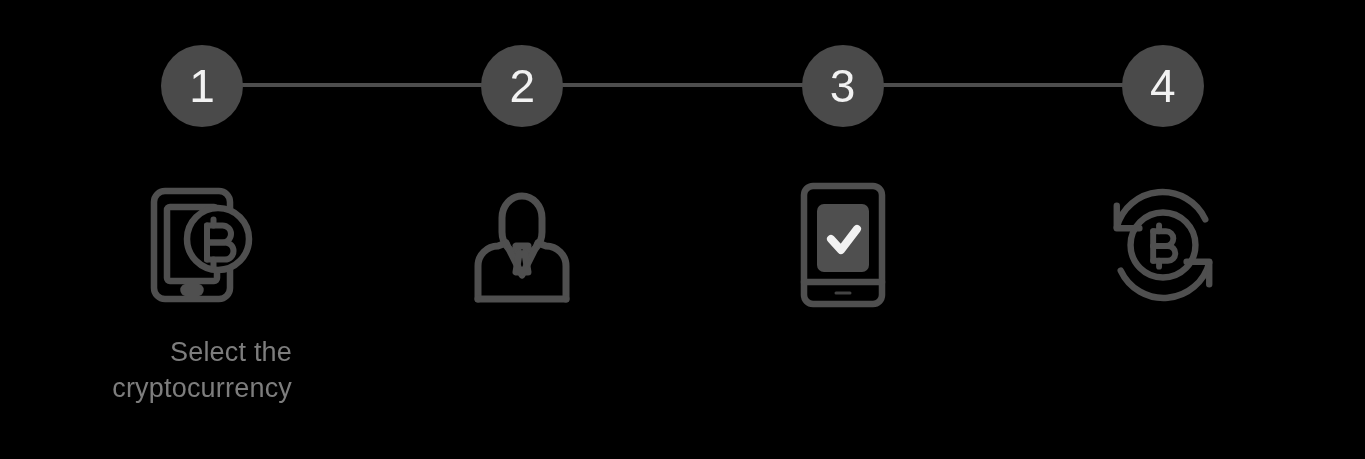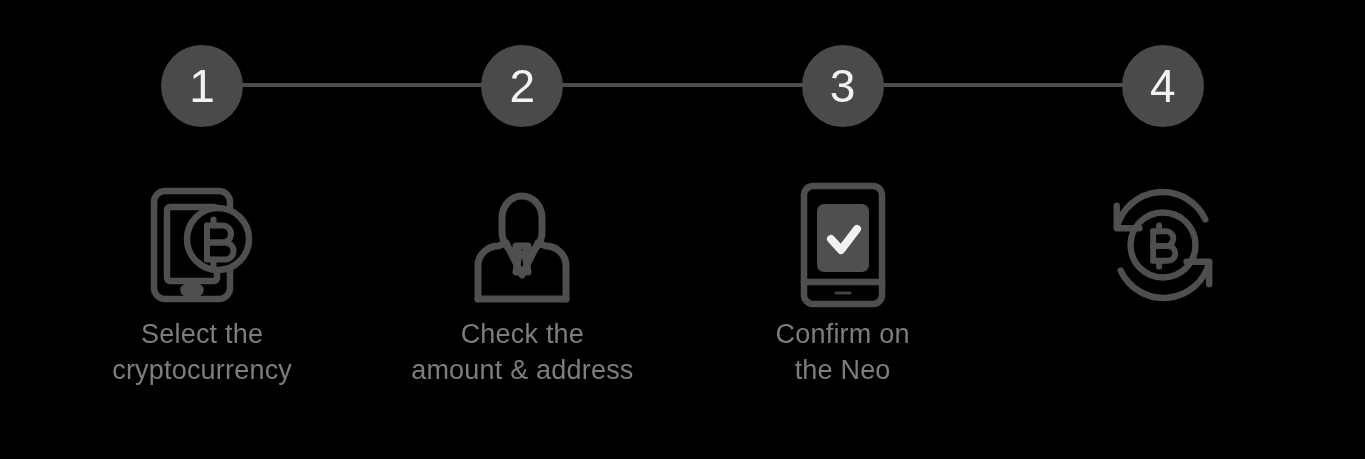--- a/index.html
+++ b/index.html
@@ -76,22 +76,22 @@
     margin-top: 57px;
     width: 120px;
     height: 122px;
     display: flex;
     align-items: center;
     justify-content: center;
   }
   .icon-wrap svg { display: block; }
 
   .caption {
-    margin-top: 10px;
-    text-align: center;
+    margin-top: 28px;
+    text-align: right;
     color: #7d7d7d;
     font-size: 27px;
     line-height: 36px;
     font-weight: 400;
     letter-spacing: 0.2px;
     white-space: pre-line;
   }
 </style>
 </head>
 <body>
@@ -133,39 +133,35 @@
         <svg width="112" height="122" viewBox="0 0 112 122" fill="none" stroke="#4f4f4f" stroke-width="7" stroke-linecap="round" stroke-linejoin="round">
           <path d="M36 34 a20 22 0 0 1 40 0 v14 a20 22 0 0 1 -40 0 z"></path>
           <path d="M12 115 v-33 a20 20 0 0 1 20 -20 l8 -3"></path>
           <path d="M100 115 v-33 a20 20 0 0 0 -20 -20 l-8 -3"></path>
           <path d="M12 115 h88"></path>
           <path d="M40 59 l16 32 l16 -32"></path>
           <path d="M50 62 h12 l-3 8 h-6 z"></path>
           <path d="M53 70 l-3 18 h12 l-3 -18"></path>
         </svg>
       </div>
-      <div class="caption">Check the
-amount &amp; address</div>
     </div>
 
     <div class="step">
       <div class="bubble">
         <span>3</span>
       </div>
       <div class="icon-wrap">
         <svg width="100" height="126" viewBox="0 0 100 126" fill="none" stroke="#4f4f4f" stroke-width="6.5" stroke-linecap="round" stroke-linejoin="round">
           <rect x="11" y="4" width="78" height="118" rx="9"></rect>
           <path d="M11 100 h78"></path>
           <rect x="24" y="22" width="52" height="68" rx="7" fill="#4f4f4f" stroke="none"></rect>
           <path d="M38 57 l10 11 l16 -21" stroke="#f2f2f2" stroke-width="8"></path>
           <path d="M43 111 h14" stroke-width="3" opacity="0.85"></path>
         </svg>
       </div>
-      <div class="caption">Confirm on
-the Neo</div>
     </div>
 
     <div class="step">
       <div class="bubble">
         <span>4</span>
       </div>
       <div class="icon-wrap">
         <svg width="122" height="120" viewBox="0 0 122 120" fill="none" stroke="#4f4f4f" stroke-width="6.5" stroke-linecap="round" stroke-linejoin="round">
           <path d="M14 42 A48 48 0 0 1 104 34"></path>
           <path d="M14 20 v23 h23"></path>

